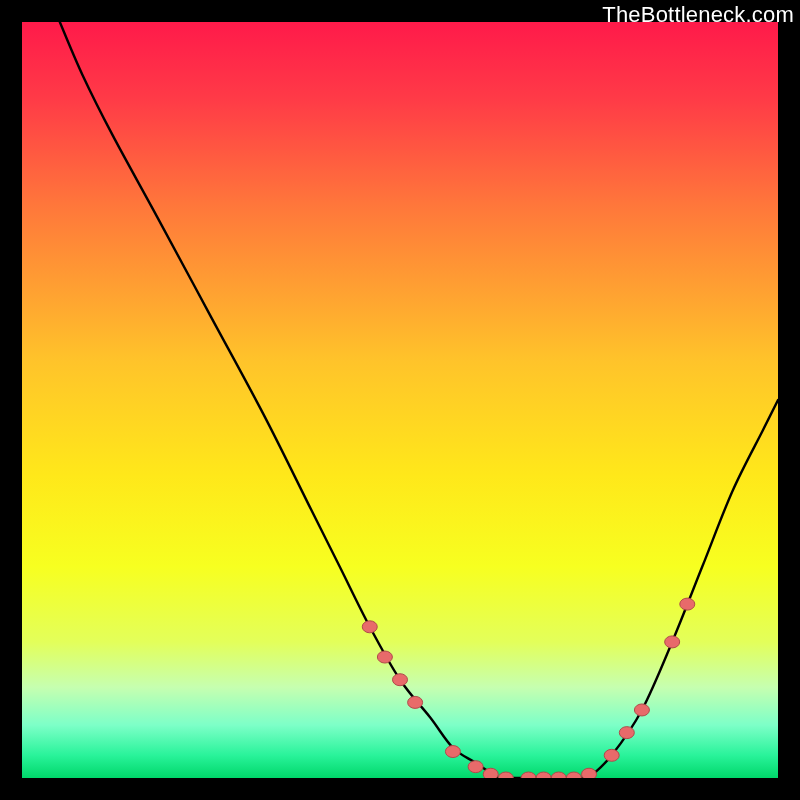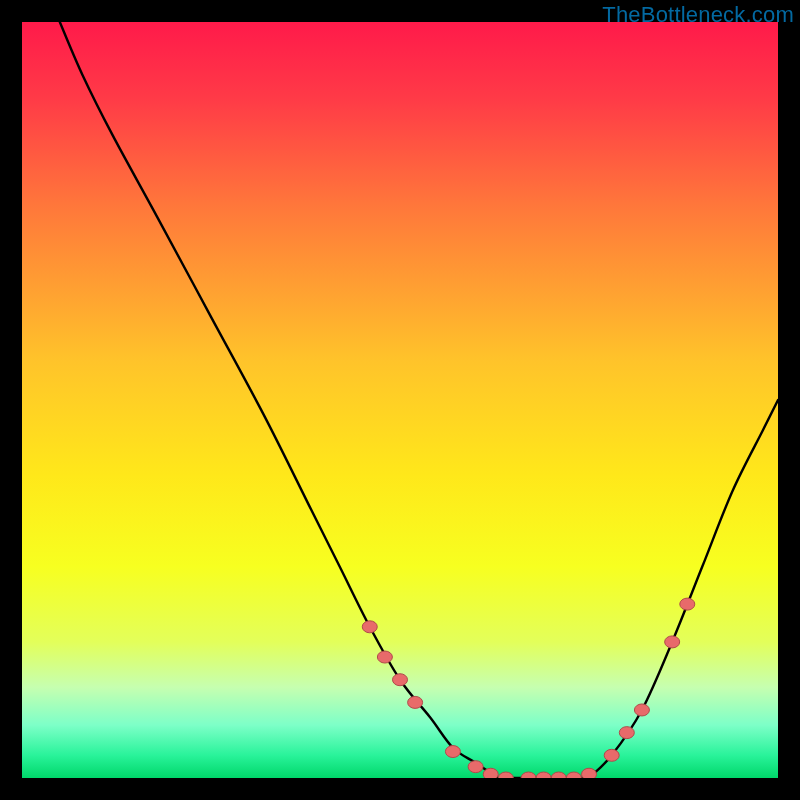--- a/index.html
+++ b/index.html
@@ -17,21 +17,21 @@
     width: 756px;
     height: 756px;
     overflow: hidden;
   }
   .watermark {
     position: absolute;
     top: 2px;
     right: 6px;
     font-family: Arial, Helvetica, sans-serif;
     font-size: 22px;
-    color: #0369a1;
+    color: #ffffff;
     font-weight: 500;
     letter-spacing: 0.2px;
     z-index: 10;
   }
   svg { display: block; }
 </style>
 </head>
 <body>
 
 <div class="frame">

